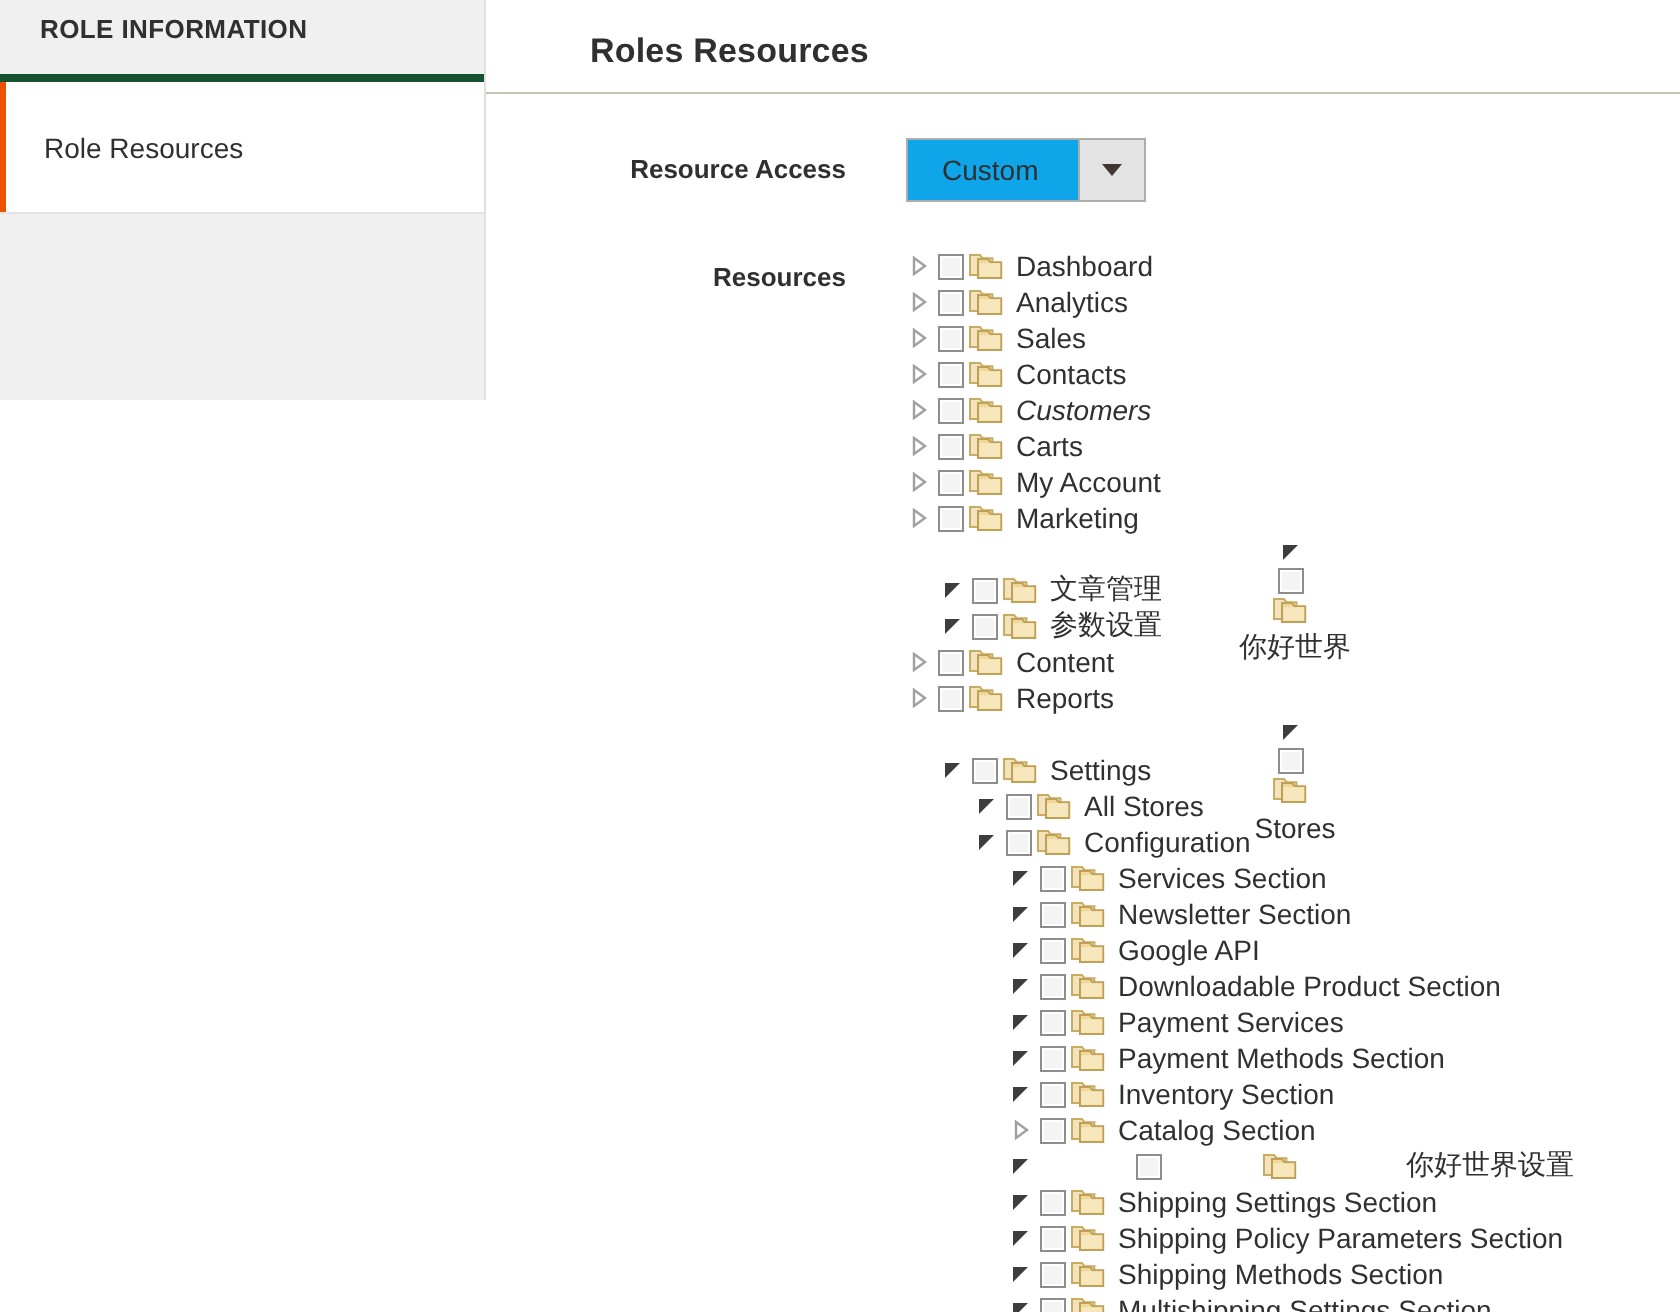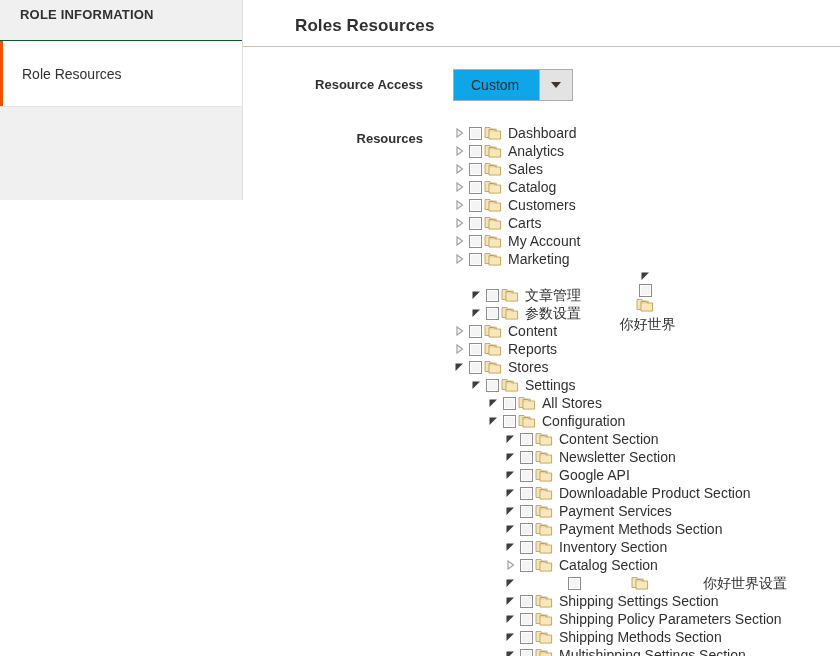--- a/index.html
+++ b/index.html
@@ -36,21 +36,21 @@
   }
   .sidebar-title {
     font-size: 13px;
     font-weight: bold;
     color: #303030;
     letter-spacing: 0.2px;
     padding: 0 0 0 20px;
     height: 41px;
     line-height: 22px;
     box-sizing: border-box;
-    border-bottom: 1px solid #14532d;
+    border-bottom: 4px solid #14532d;
     display: flex;
     align-items: flex-start;
     padding-top: 4px;
   }
   .sidebar-items {
     position: relative;
   }
   .sidebar-item {
     height: 65px;
     display: flex;
@@ -300,23 +300,23 @@
                   <svg width="9" height="10" viewBox="0 0 9 10">
                     <polygon points="2,1 7.5,5 2,9"></polygon>
                   </svg>
                 </span>
                 <span class="tree-checkbox"></span>
                 <span class="folder-icon"><svg width="18" height="16" viewBox="0 0 18 16">
                     <path d="M1 2.5 h5 l1.3 1.6 H12.2 V12.5 H1 Z" fill="#f3e3bc" stroke="#c9ab63" stroke-width="1"></path>
                     <path d="M5 4.5 h5 l1.3 1.6 H16.6 V14 H5 Z" fill="#f0d79b" stroke="#c0a055" stroke-width="1"></path>
                     <path d="M5.6 6.6 H16.1 V13.4 H5.6 Z" fill="#f6e7bd" stroke="none"></path>
                   </svg></span>
-                <span class="node-label">Catalog</span>
-              </div>
-              <div class="tree-node" style="padding-left: 0px;">
+                <span class="node-label">Contacts</span>
+              </div>
+              <div class="tree-node" style="padding-left: 0px; font-style: italic;">
                 <span class="twisty collapsed">
                   <svg width="9" height="10" viewBox="0 0 9 10">
                     <polygon points="2,1 7.5,5 2,9"></polygon>
                   </svg>
                 </span>
                 <span class="tree-checkbox"></span>
                 <span class="folder-icon"><svg width="18" height="16" viewBox="0 0 18 16">
                     <path d="M1 2.5 h5 l1.3 1.6 H12.2 V12.5 H1 Z" fill="#f3e3bc" stroke="#c9ab63" stroke-width="1"></path>
                     <path d="M5 4.5 h5 l1.3 1.6 H16.6 V14 H5 Z" fill="#f0d79b" stroke="#c0a055" stroke-width="1"></path>
                     <path d="M5.6 6.6 H16.1 V13.4 H5.6 Z" fill="#f6e7bd" stroke="none"></path>
@@ -428,21 +428,21 @@
                   </svg>
                 </span>
                 <span class="tree-checkbox"></span>
                 <span class="folder-icon"><svg width="18" height="16" viewBox="0 0 18 16">
                     <path d="M1 2.5 h5 l1.3 1.6 H12.2 V12.5 H1 Z" fill="#f3e3bc" stroke="#c9ab63" stroke-width="1"></path>
                     <path d="M5 4.5 h5 l1.3 1.6 H16.6 V14 H5 Z" fill="#f0d79b" stroke="#c0a055" stroke-width="1"></path>
                     <path d="M5.6 6.6 H16.1 V13.4 H5.6 Z" fill="#f6e7bd" stroke="none"></path>
                   </svg></span>
                 <span class="node-label">Reports</span>
               </div>
-              <div class="tree-node" style="padding-left: 0px;">
+              <div class="tree-node" style="padding-left: 0px; flex-direction: column;">
                 <span class="twisty expanded">
                   <svg width="9" height="9" viewBox="0 0 9 9">
                     <polygon points="0.5,0.5 8,0.5 0.5,8"></polygon>
                   </svg>
                 </span>
                 <span class="tree-checkbox"></span>
                 <span class="folder-icon"><svg width="18" height="16" viewBox="0 0 18 16">
                     <path d="M1 2.5 h5 l1.3 1.6 H12.2 V12.5 H1 Z" fill="#f3e3bc" stroke="#c9ab63" stroke-width="1"></path>
                     <path d="M5 4.5 h5 l1.3 1.6 H16.6 V14 H5 Z" fill="#f0d79b" stroke="#c0a055" stroke-width="1"></path>
                     <path d="M5.6 6.6 H16.1 V13.4 H5.6 Z" fill="#f6e7bd" stroke="none"></path>
@@ -496,21 +496,21 @@
                   <svg width="9" height="9" viewBox="0 0 9 9">
                     <polygon points="0.5,0.5 8,0.5 0.5,8"></polygon>
                   </svg>
                 </span>
                 <span class="tree-checkbox"></span>
                 <span class="folder-icon"><svg width="18" height="16" viewBox="0 0 18 16">
                     <path d="M1 2.5 h5 l1.3 1.6 H12.2 V12.5 H1 Z" fill="#f3e3bc" stroke="#c9ab63" stroke-width="1"></path>
                     <path d="M5 4.5 h5 l1.3 1.6 H16.6 V14 H5 Z" fill="#f0d79b" stroke="#c0a055" stroke-width="1"></path>
                     <path d="M5.6 6.6 H16.1 V13.4 H5.6 Z" fill="#f6e7bd" stroke="none"></path>
                   </svg></span>
-                <span class="node-label">Content Section</span>
+                <span class="node-label">Services Section</span>
               </div>
               <div class="tree-node" style="padding-left: 51px;">
                 <span class="twisty expanded">
                   <svg width="9" height="9" viewBox="0 0 9 9">
                     <polygon points="0.5,0.5 8,0.5 0.5,8"></polygon>
                   </svg>
                 </span>
                 <span class="tree-checkbox"></span>
                 <span class="folder-icon"><svg width="18" height="16" viewBox="0 0 18 16">
                     <path d="M1 2.5 h5 l1.3 1.6 H12.2 V12.5 H1 Z" fill="#f3e3bc" stroke="#c9ab63" stroke-width="1"></path>

